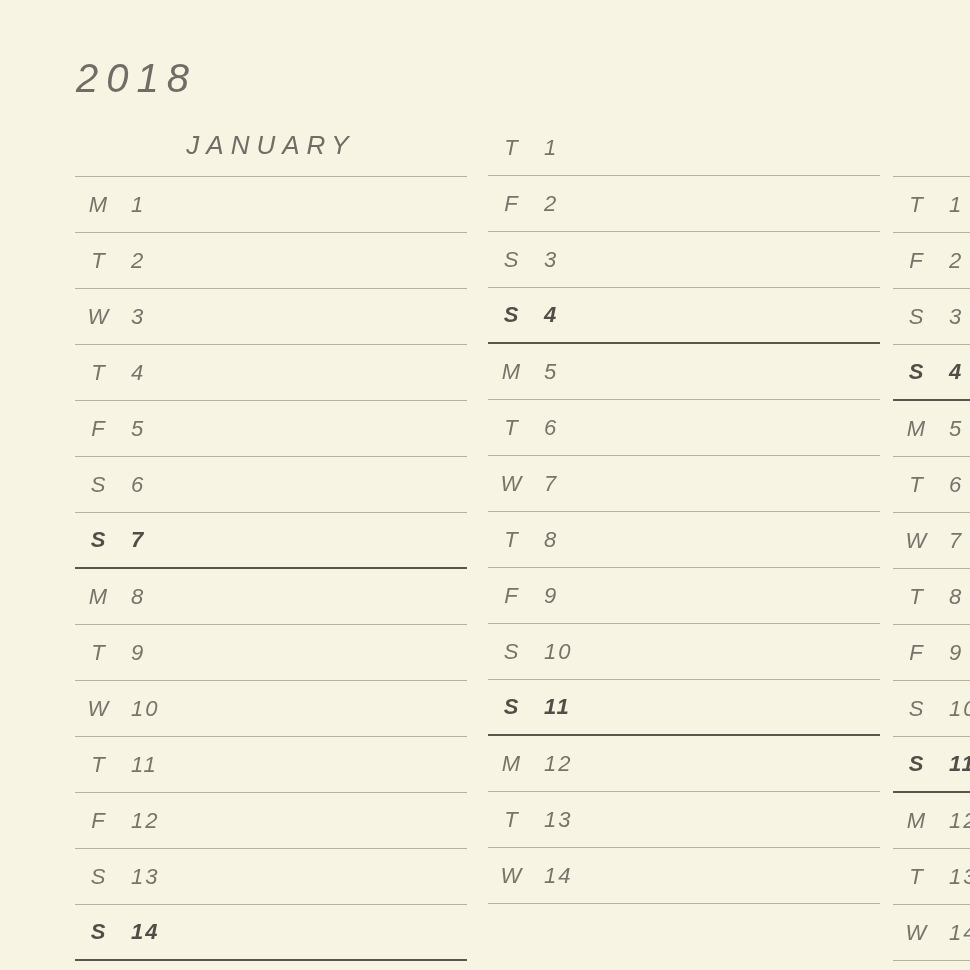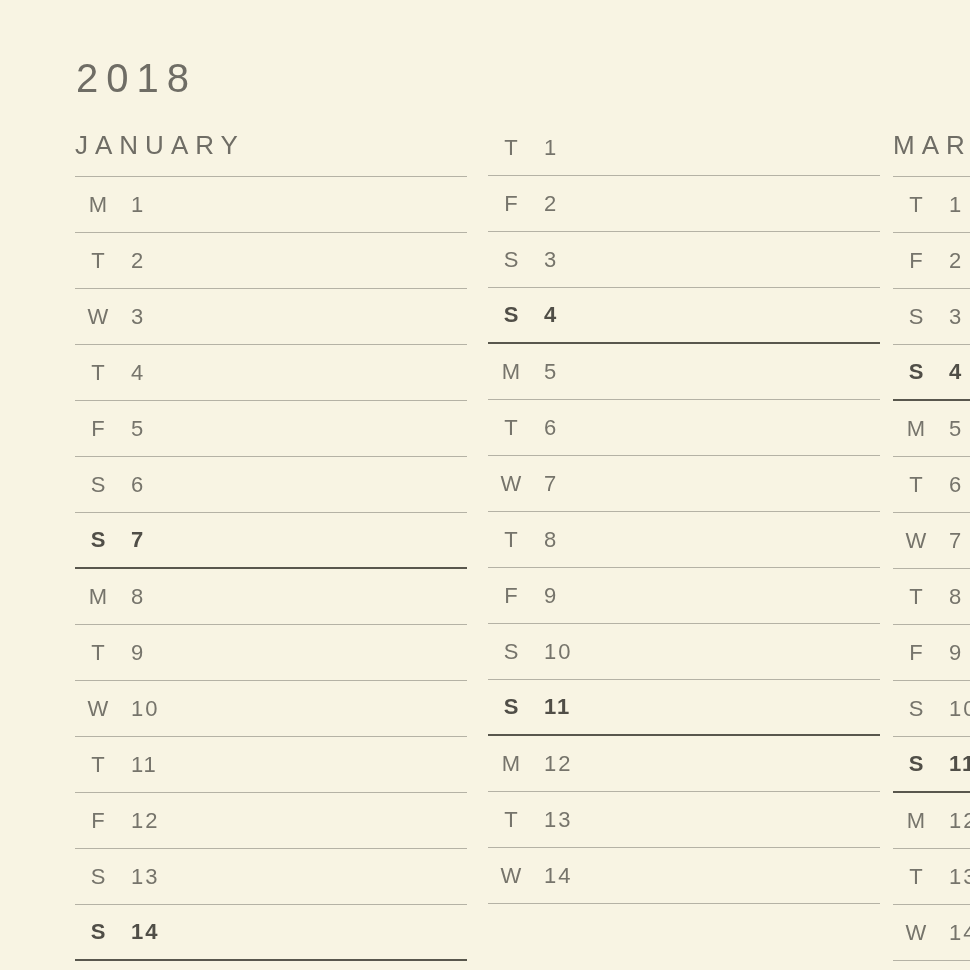--- a/index.html
+++ b/index.html
@@ -14,20 +14,21 @@
   body{
     font-family:"Liberation Sans","DejaVu Sans",sans-serif;
     background:var(--bg);
   }
   .page{
     position:relative;
     width:970px;
     height:970px;
     overflow:hidden;
     background:var(--bg);
+    font-style:italic;
   }
   .year-title{
     position:absolute;
     left:76px;
     top:56px;
     font-size:40px;
     font-weight:300;
     letter-spacing:8px;
     color:var(--title);
   }
@@ -37,21 +38,21 @@
     width:392px;
     box-sizing:border-box;
   }
   .month-col:nth-child(1){left:75px;}
   .month-col:nth-child(2){left:488px;}
   .month-col:nth-child(3){left:893px;}
   .month-header{
     height:57px;
     box-sizing:border-box;
     line-height:50px;
-    text-align:left;
+    text-align:center;
     font-size:26px;
     font-weight:300;
     letter-spacing:7px;
     color:var(--title);
     border-bottom:1px solid var(--line);
   }
   .rows{width:100%;}
   .day-row{
     height:56px;
     box-sizing:border-box;

